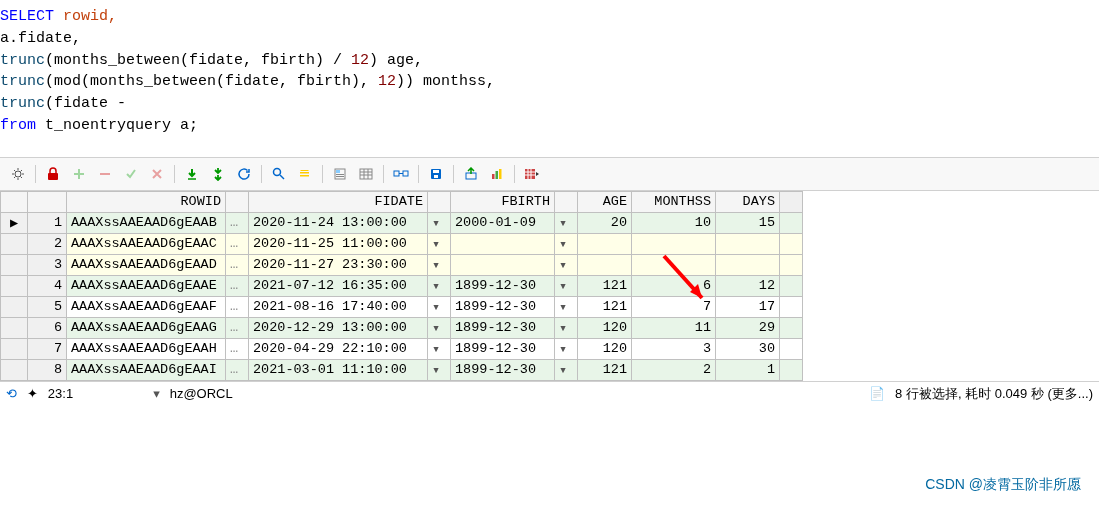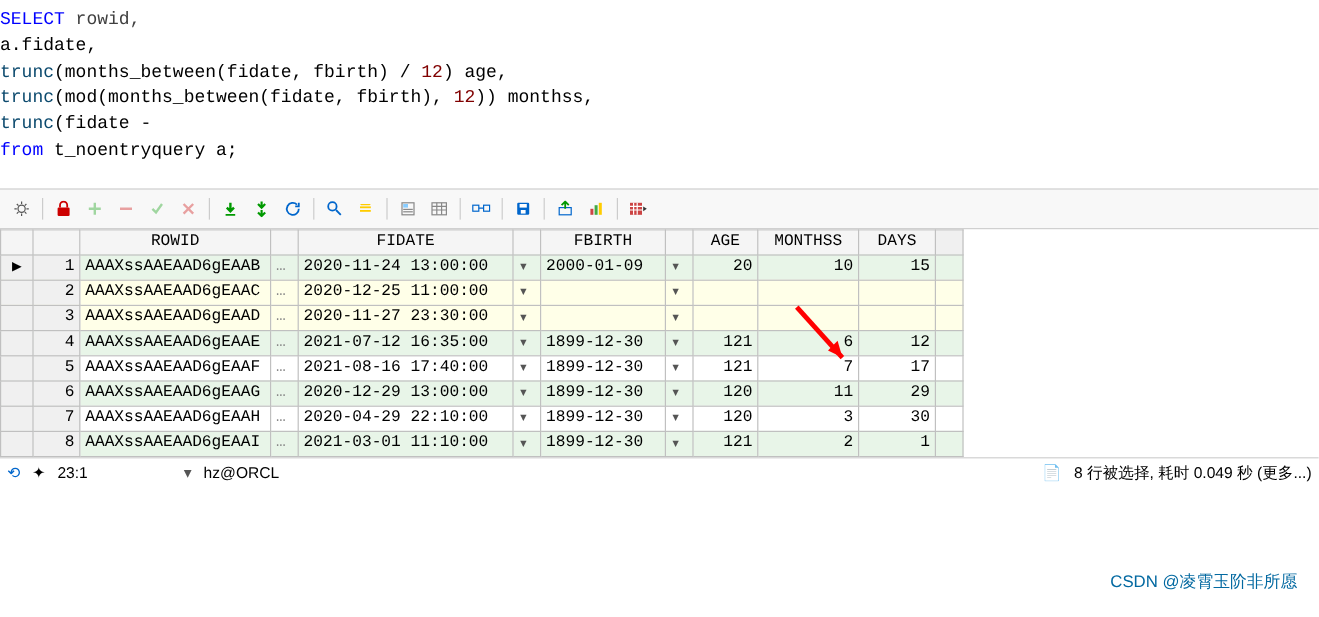--- a/index.html
+++ b/index.html
@@ -1,27 +1,27 @@
 <!DOCTYPE html>
 <html><head>
 <meta charset="utf-8">
 <style>
 body{margin:0;font-family:"Consolas","Courier New",monospace;font-size:14px;background:#fff;color:#000;overflow:hidden}
 .sql-pane{padding:6px 0 20px 0;line-height:1.45;font-family:"Courier New",monospace;font-size:15px}
 .kw{color:#0000ff}
 .fn{color:#0c4a6e}
-.id{color:#404040}
+.id{color:#c2410c}
 .num{color:#800000}
 .toolbar{display:flex;align-items:center;gap:2px;padding:4px 6px;border-top:1px solid #d0d0d0;border-bottom:1px solid #d0d0d0;background:#f8f8f8}
 .tb-btn{width:22px;height:22px;display:flex;align-items:center;justify-content:center;border:1px solid transparent;border-radius:2px}
 .tb-div{width:1px;height:18px;background:#ccc;margin:0 3px}
 .grid-wrap{overflow:auto}
 table.grid{border-collapse:collapse;font-family:"Courier New",monospace;font-size:13.5px}
 table.grid th,table.grid td{border:1px solid #c0c0c0;padding:1px 4px;height:18px;white-space:nowrap}
-table.grid th{background:#f5f5f5;text-align:center;font-weight:normal}
+table.grid th{background:#f5f5f5;text-align:right;font-weight:normal}
 .corner{width:18px;background:#f0f0f0}
 .rownum{background:#f0f0f0;text-align:right;padding-right:4px;width:30px}
 .rowmark{width:12px;background:#f0f0f0;text-align:center;color:#000}
 .cell-ellips{color:#888;padding:0 2px}
 .cell-dd{color:#555;padding:0 2px}
 .green{background:#e8f5e8}
 .yellow{background:#ffffe8}
 .txt-r{text-align:right}
 .status{display:flex;align-items:center;gap:10px;padding:3px 6px;border-top:1px solid #d0d0d0;font-size:13px;font-family:Tahoma,Arial}
 .watermark{position:absolute;right:18px;bottom:20px;color:#0369a1;font-family:"Microsoft YaHei",Arial;font-size:14px;pointer-events:none}
@@ -192,21 +192,21 @@
           <td class="txt-r">20</td>
           <td class="txt-r">10</td>
           <td class="txt-r">15</td>
           <td></td>
         </tr>
         <tr class="yellow">
           <td class="rowmark"></td>
           <td class="rownum">2</td>
           <td>AAAXssAAEAAD6gEAAC</td>
           <td class="cell-ellips">…</td>
-          <td>2020-12-25 11:00:00</td>
+          <td>2020-11-25 11:00:00</td>
           <td class="cell-dd">▾</td>
           <td></td>
           <td class="cell-dd">▾</td>
           <td class="txt-r"></td>
           <td class="txt-r"></td>
           <td class="txt-r"></td>
           <td></td>
         </tr>
         <tr class="yellow">
           <td class="rowmark"></td>

